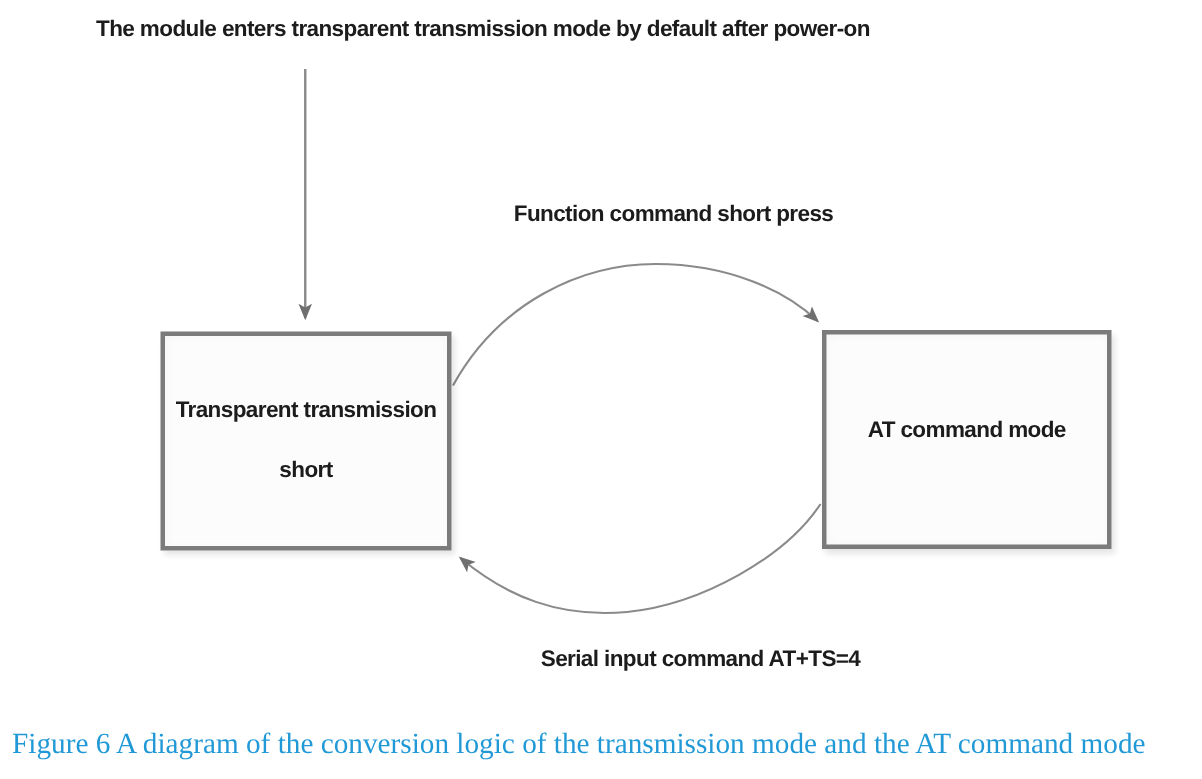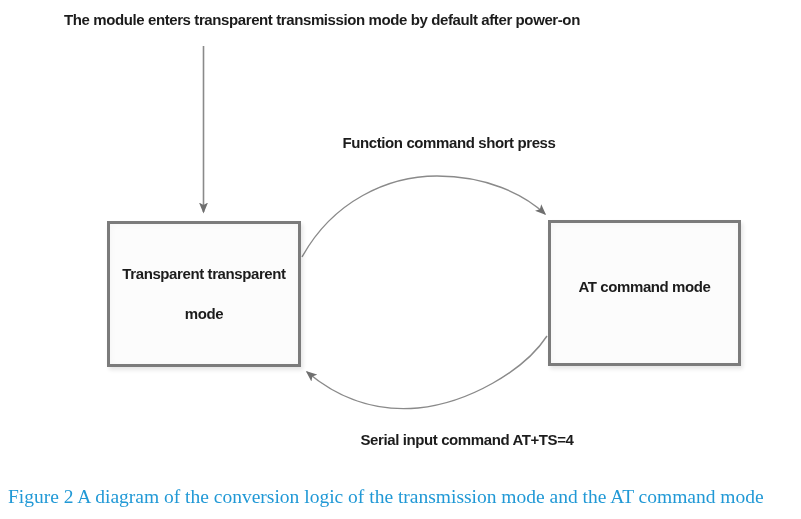--- a/index.html
+++ b/index.html
@@ -100,25 +100,25 @@
     <path d="M 302 257 C 333 201, 388 176, 437 176 C 486 176, 524 194, 545 214" fill="none" stroke="#8a8a8a" stroke-width="1.4" marker-end="url(#arrowhead)"></path>
 
     <path d="M 547 336 C 524 371, 468 403, 418 408 C 373 412, 338 398, 307 372" fill="none" stroke="#8a8a8a" stroke-width="1.4" marker-end="url(#arrowhead)"></path>
   </svg>
 
   <div class="diagram-text top-note">The module enters transparent transmission mode by default after power-on</div>
 
   <div class="diagram-text arc-label-top">Function command short press</div>
 
   <div class="mode-box box-left">
-    <div>Transparent transparent</div>
-    <div>mode</div>
+    <div>Transparent transmission</div>
+    <div>short</div>
   </div>
 
   <div class="mode-box box-right">
     <div>AT command mode</div>
   </div>
 
   <div class="diagram-text arc-label-bottom">Serial input command AT+TS=4</div>
 
-  <div class="caption">Figure 2 A diagram of the conversion logic of the transmission mode and the AT command mode</div>
+  <div class="caption">Figure 6 A diagram of the conversion logic of the transmission mode and the AT command mode</div>
 
 </div>
 
 </body></html>

